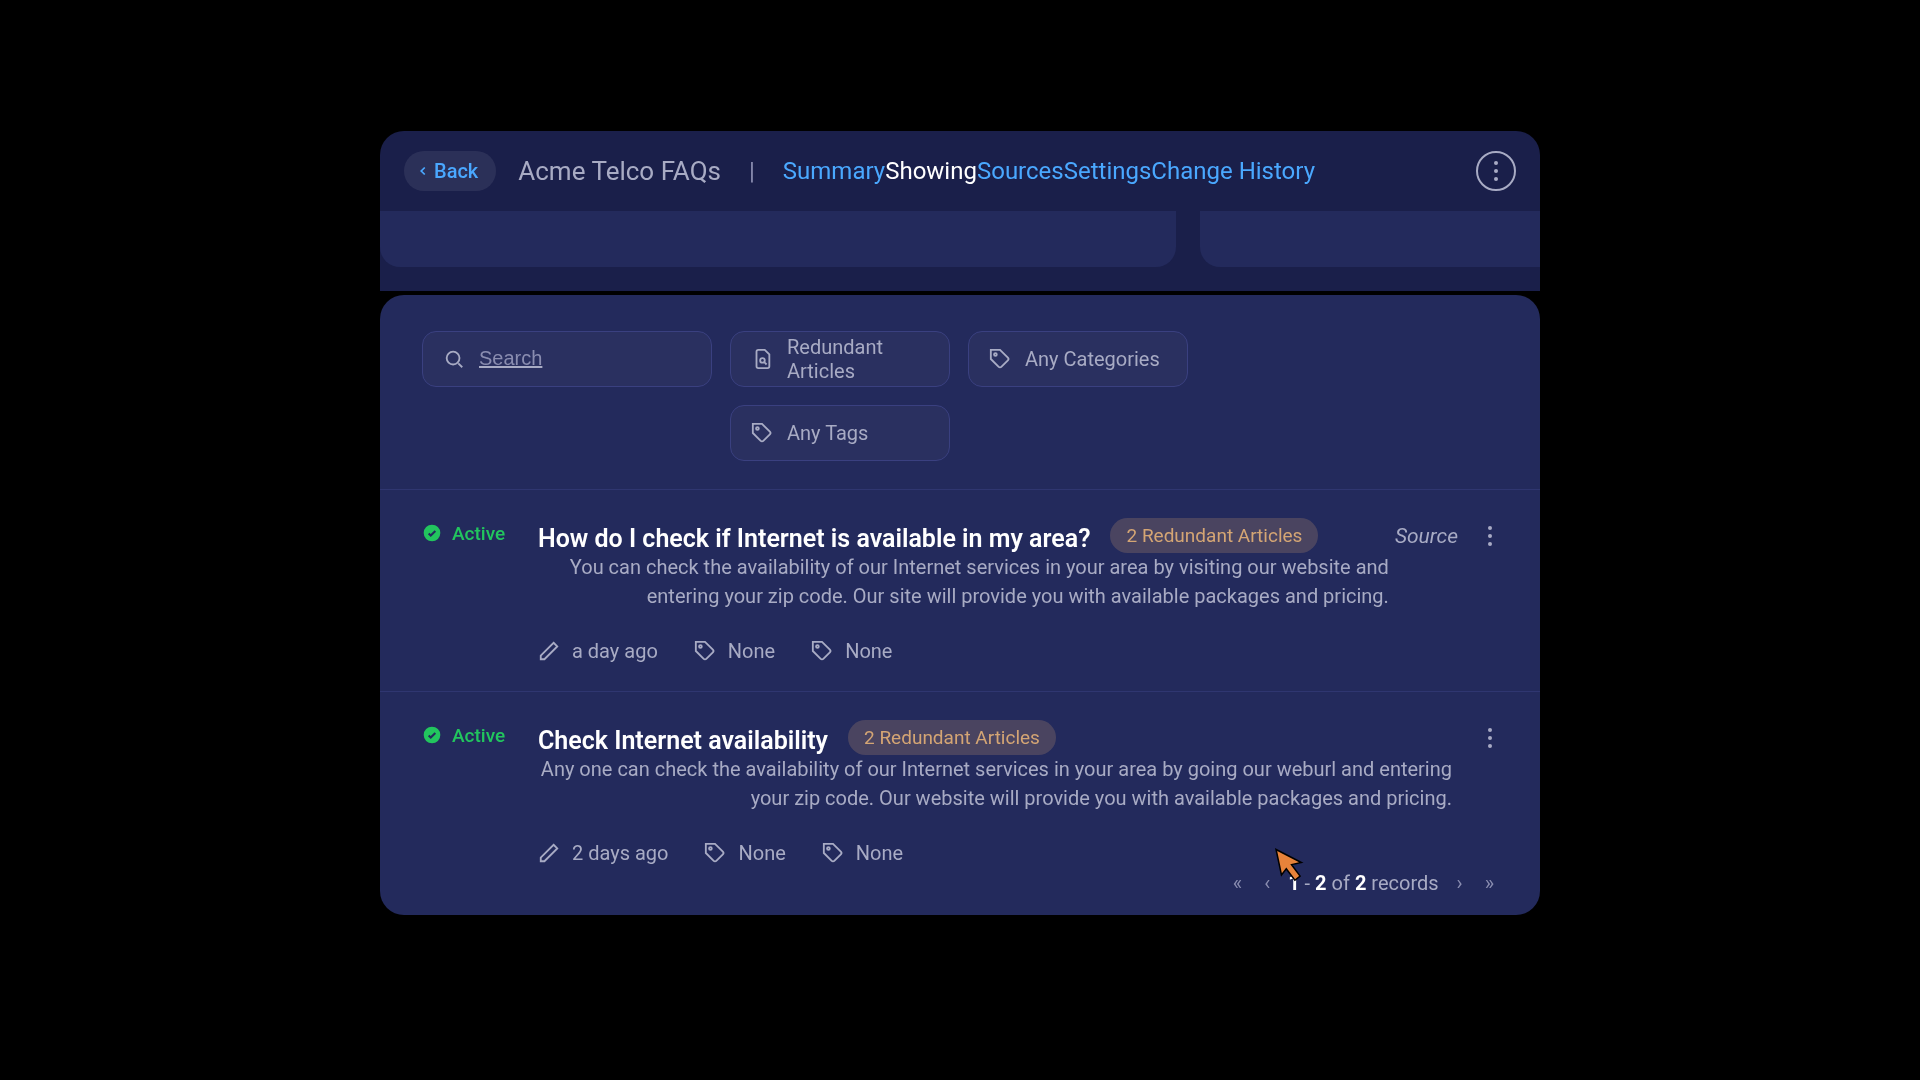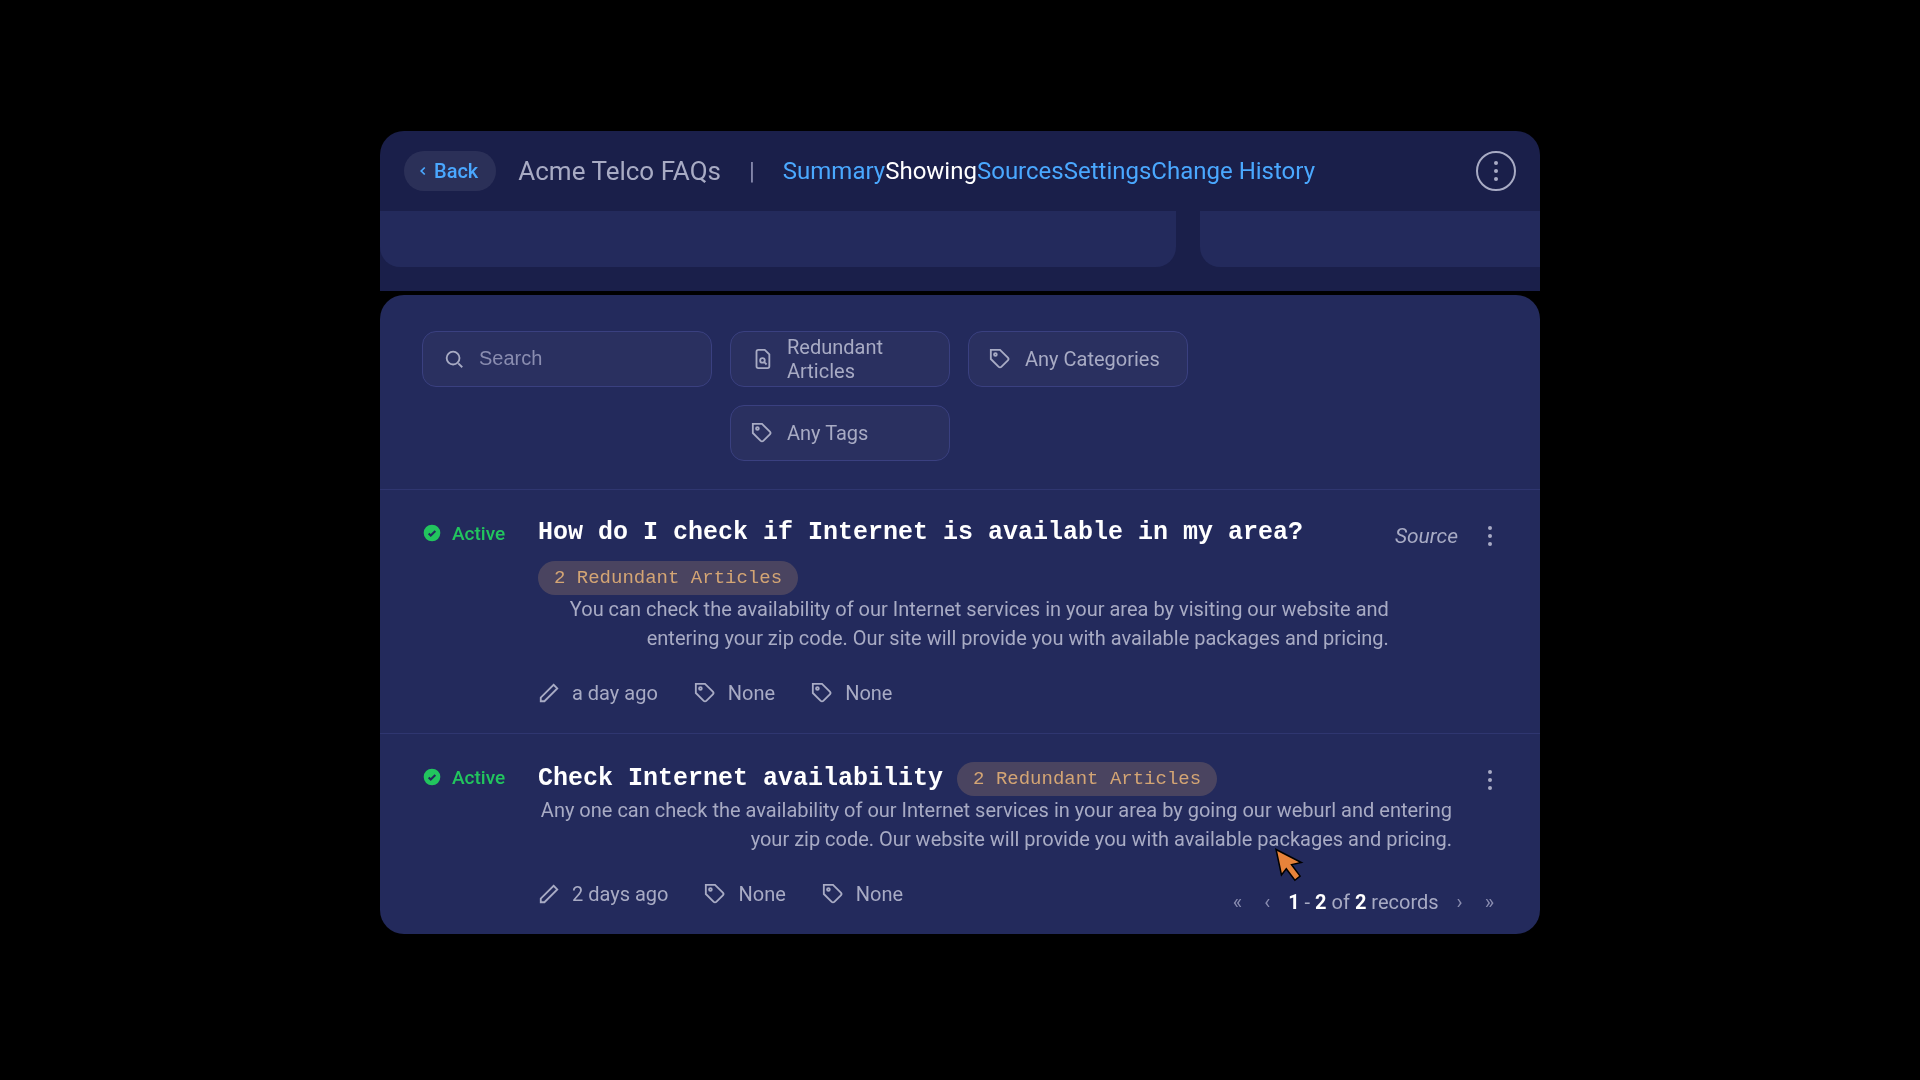--- a/index.html
+++ b/index.html
@@ -132,21 +132,21 @@
     border-radius: 14px;
     height: 56px;
     display: flex;
     align-items: center;
     gap: 14px;
     padding: 0 20px;
     color: var(--text-dim);
     font-size: 20px;
     cursor: pointer;
   }
-  .search-pill { cursor: text; grid-column: 1; grid-row: 1; }
+  .search-pill { cursor: text; grid-column: 1; grid-row: 1; text-decoration: underline; }
   .search-pill input {
     background: transparent; border: none; outline: none;
     color: var(--text-white); font-size: 20px; width: 100%;
   }
   .search-pill input::placeholder { color: var(--text-dimmer); }
   .pill.redundant { grid-column: 2; grid-row: 1; }
   .pill.categories { grid-column: 3; grid-row: 1; }
   .pill.tags { grid-column: 2; grid-row: 2; }
   .pill.sort { grid-column: 3; grid-row: 2; }
   .ico { width: 22px; height: 22px; flex-shrink: 0; }
@@ -162,21 +162,21 @@
   .status {
     display: flex; align-items: center; gap: 10px;
     color: var(--accent-green);
     font-size: 19px;
     font-weight: 500;
     align-self: flex-start;
     margin-top: 4px;
   }
   .status-dot { width: 20px; height: 20px; }
   .art-body { grid-column: 2; }
-  .art-title-row { display: flex; align-items: center; gap: 14px; flex-wrap: wrap; font-family: Liberation Mono, monospace; }
+  .art-title-row { display: flex; align-items: flex-end; gap: 20px; flex-wrap: wrap; }
   .art-title {
     color: var(--text-white);
     font-size: 25px;
     font-weight: 600;
   }
   .redundant-badge {
     background: rgba(212,165,116,0.22);
     color: var(--accent-orange);
     padding: 6px 16px;
     border-radius: 999px;

